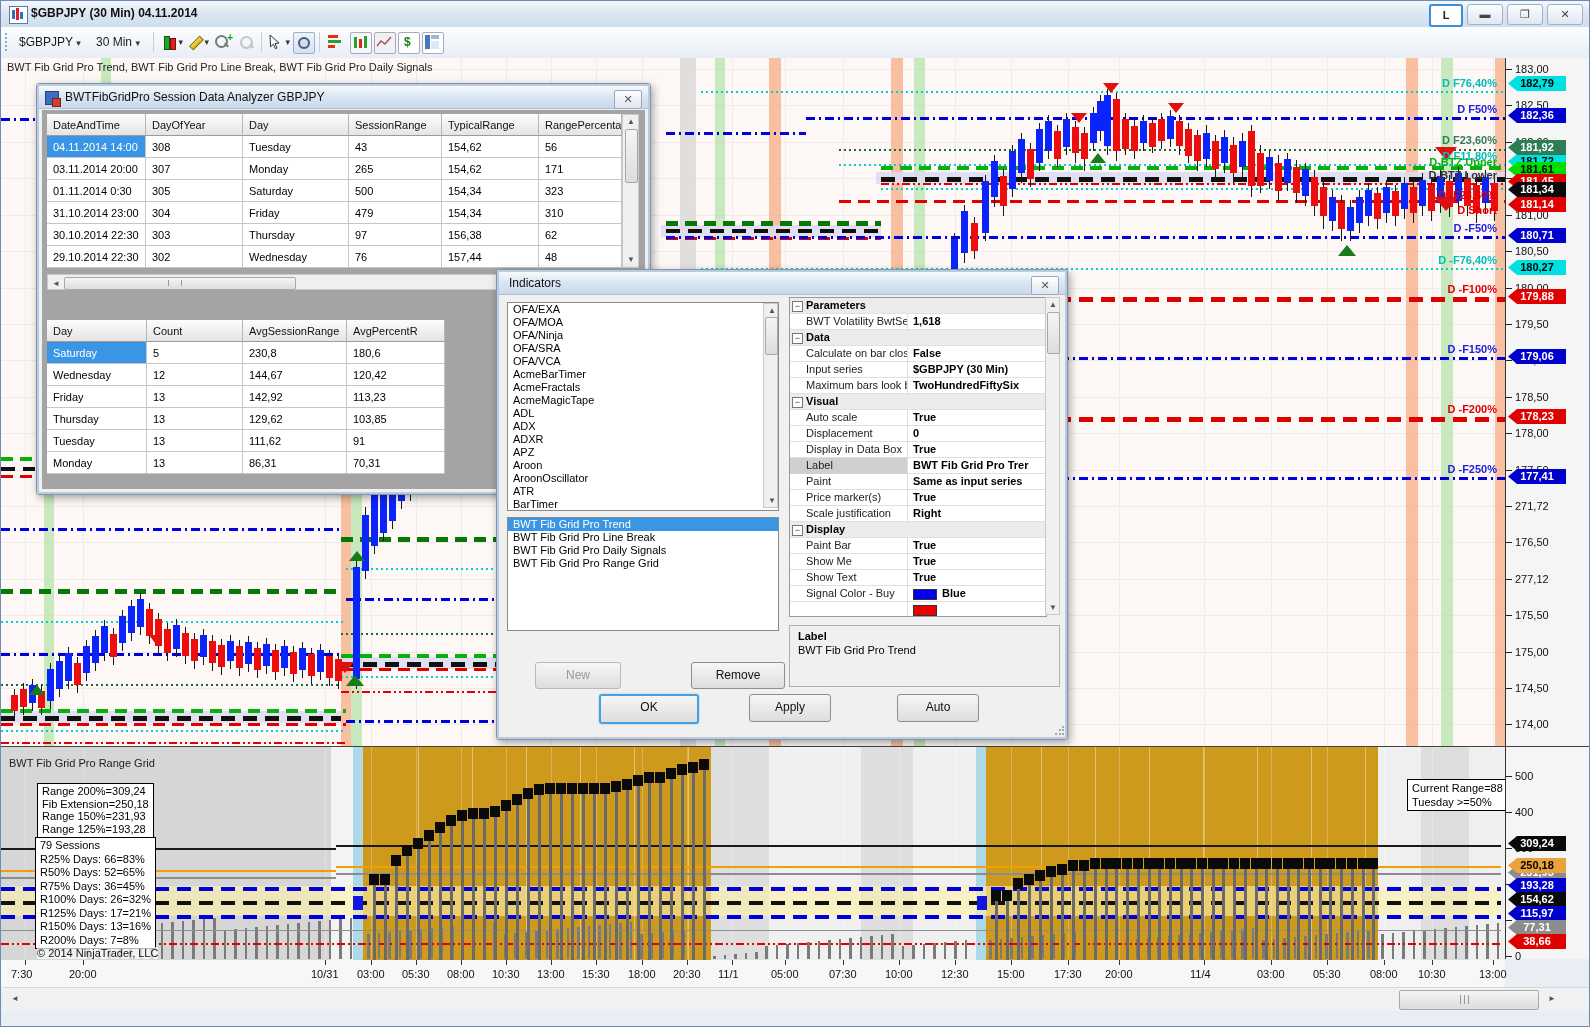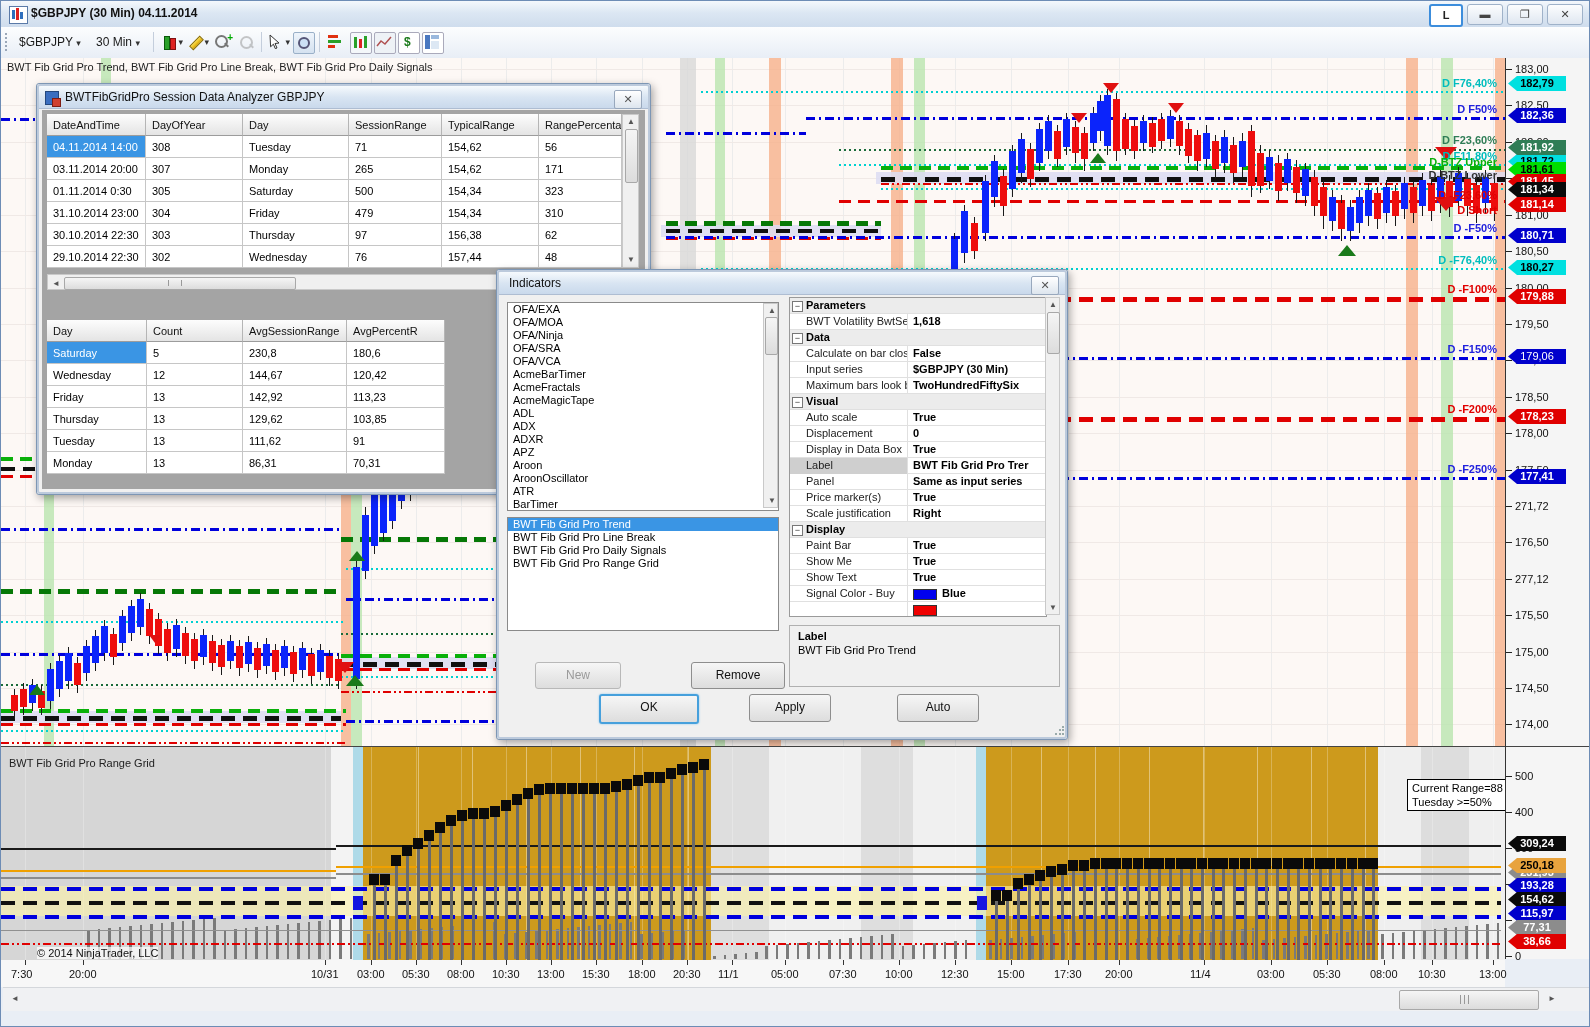--- a/index.html
+++ b/index.html
@@ -486,20 +486,38 @@
       <div class="fiblab" style="position: absolute; right: 8px; top: 164px; color: rgb(34, 34, 221); font-size: 11px; font-weight: bold;">D -F50%</div>
       <div class="fiblab" style="position: absolute; right: 8px; top: 196px; color: rgb(0, 189, 189); font-size: 11px; font-weight: bold;">D -F76,40%</div>
       <div class="fiblab" style="position: absolute; right: 8px; top: 225px; color: rgb(224, 0, 0); font-size: 11px; font-weight: bold;">D -F100%</div>
       <div class="fiblab" style="position: absolute; right: 8px; top: 285px; color: rgb(34, 34, 221); font-size: 11px; font-weight: bold;">D -F150%</div>
       <div class="fiblab" style="position: absolute; right: 8px; top: 345px; color: rgb(224, 0, 0); font-size: 11px; font-weight: bold;">D -F200%</div>
       <div class="fiblab" style="position: absolute; right: 8px; top: 405px; color: rgb(34, 34, 221); font-size: 11px; font-weight: bold;">D -F250%</div>
     </div>
 
   <div id="panel" class="abs">
     <div class="abs" style="left:8px;top:10px;font-size:11px;color:#222;z-index:40">BWT Fib Grid Pro Range Grid</div>
+    <div class="infobox" style="left:36px;top:36px;z-index:41" id="infobox1">
+        <div>Range 200%=309,24</div>
+        <div>Fib Extension=250,18</div>
+        <div>Range 150%=231,93</div>
+        <div>Range 125%=193,28</div>
+        <div>Range 100%=154,62</div>
+        <div>Range 75%=115,97</div>
+      </div>
+    <div class="infobox" style="left:34px;top:90px;z-index:42;line-height:13.5px" id="infobox2">
+        <div>79 Sessions</div>
+        <div>R25% Days: 66=83%</div>
+        <div>R50% Days: 52=65%</div>
+        <div>R75% Days: 36=45%</div>
+        <div>R100% Days: 26=32%</div>
+        <div>R125% Days: 17=21%</div>
+        <div>R150% Days: 13=16%</div>
+        <div>R200% Days: 7=8%</div>
+      </div>
     <div class="infobox" style="left:1406px;top:32px;z-index:41;text-align:left;line-height:14px" id="currange">
         <div>Current Range=88</div>
         <div>Tuesday &gt;=50%</div>
       </div>
     <div class="abs" style="left:36px;top:200px;font-size:11px;color:#111;background:rgba(255,255,255,.7);z-index:43;white-space:nowrap">© 2014 NinjaTrader, LLC</div>
   <div style="position: absolute; left: 0px; top: 0px; width: 330px; height: 213px; background: rgb(214, 214, 214); z-index: 1;"></div>
       <div style="position: absolute; left: 330px; top: 0px; width: 22px; height: 213px; background: rgb(243, 243, 243); z-index: 1;"></div>
       <div style="position: absolute; left: 352px; top: 0px; width: 10px; height: 213px; background: rgb(174, 218, 232); z-index: 1;"></div>
       <div style="position: absolute; left: 362px; top: 0px; width: 348px; height: 213px; background: rgb(205, 154, 28); z-index: 1;"></div>
       <div style="position: absolute; left: 710px; top: 0px; width: 58px; height: 213px; background: rgb(222, 222, 222); z-index: 1;"></div>
@@ -875,21 +893,21 @@
       <div style="position: absolute; left: 2px; top: 18px; width: 58px; height: 15px; background: rgb(0, 224, 224); color: rgb(0, 0, 0); font-size: 11px; font-weight: bold; text-align: center; line-height: 15px; clip-path: polygon(0px 50%, 9px 0px, 100% 0px, 100% 100%, 9px 100%);">182,79</div>
       <div style="position: absolute; left: 2px; top: 50px; width: 58px; height: 15px; background: rgb(0, 0, 204); color: rgb(255, 255, 255); font-size: 11px; font-weight: bold; text-align: center; line-height: 15px; clip-path: polygon(0px 50%, 9px 0px, 100% 0px, 100% 100%, 9px 100%);">182,36</div>
       <div style="position: absolute; left: 2px; top: 82px; width: 58px; height: 15px; background: rgb(47, 125, 86); color: rgb(255, 255, 255); font-size: 11px; font-weight: bold; text-align: center; line-height: 15px; clip-path: polygon(0px 50%, 9px 0px, 100% 0px, 100% 100%, 9px 100%);">181,92</div>
       <div style="position: absolute; left: 2px; top: 104px; width: 58px; height: 15px; background: rgb(0, 221, 0); color: rgb(0, 0, 0); font-size: 11px; font-weight: bold; text-align: center; line-height: 15px; clip-path: polygon(0px 50%, 9px 0px, 100% 0px, 100% 100%, 9px 100%);">181,61</div>
       <div style="position: absolute; left: 2px; top: 116px; width: 58px; height: 15px; background: rgb(224, 0, 0); color: rgb(255, 255, 255); font-size: 11px; font-weight: bold; text-align: center; line-height: 15px; clip-path: polygon(0px 50%, 9px 0px, 100% 0px, 100% 100%, 9px 100%);">181,45</div>
       <div style="position: absolute; left: 2px; top: 124px; width: 58px; height: 15px; background: rgb(10, 10, 10); color: rgb(255, 255, 255); font-size: 11px; font-weight: bold; text-align: center; line-height: 15px; clip-path: polygon(0px 50%, 9px 0px, 100% 0px, 100% 100%, 9px 100%);">181,34</div>
       <div style="position: absolute; left: 2px; top: 139px; width: 58px; height: 15px; background: rgb(224, 0, 0); color: rgb(255, 255, 255); font-size: 11px; font-weight: bold; text-align: center; line-height: 15px; clip-path: polygon(0px 50%, 9px 0px, 100% 0px, 100% 100%, 9px 100%);">181,14</div>
       <div style="position: absolute; left: 2px; top: 170px; width: 58px; height: 15px; background: rgb(0, 0, 204); color: rgb(255, 255, 255); font-size: 11px; font-weight: bold; text-align: center; line-height: 15px; clip-path: polygon(0px 50%, 9px 0px, 100% 0px, 100% 100%, 9px 100%);">180,71</div>
       <div style="position: absolute; left: 2px; top: 202px; width: 58px; height: 15px; background: rgb(0, 224, 224); color: rgb(0, 0, 0); font-size: 11px; font-weight: bold; text-align: center; line-height: 15px; clip-path: polygon(0px 50%, 9px 0px, 100% 0px, 100% 100%, 9px 100%);">180,27</div>
       <div style="position: absolute; left: 2px; top: 231px; width: 58px; height: 15px; background: rgb(224, 0, 0); color: rgb(255, 255, 255); font-size: 11px; font-weight: bold; text-align: center; line-height: 15px; clip-path: polygon(0px 50%, 9px 0px, 100% 0px, 100% 100%, 9px 100%);">179,88</div>
-      <div style="position: absolute; left: 2px; top: 291px; width: 58px; height: 15px; background: rgb(0, 0, 204); color: rgb(255, 255, 255); font-size: 11px; font-weight: normal; text-align: center; line-height: 15px; clip-path: polygon(0px 50%, 9px 0px, 100% 0px, 100% 100%, 9px 100%);">179,06</div>
+      <div style="position: absolute; left: 2px; top: 291px; width: 58px; height: 15px; background: rgb(0, 0, 204); color: rgb(255, 255, 255); font-size: 11px; font-weight: bold; text-align: center; line-height: 15px; clip-path: polygon(0px 50%, 9px 0px, 100% 0px, 100% 100%, 9px 100%);">179,06</div>
       <div style="position: absolute; left: 2px; top: 351px; width: 58px; height: 15px; background: rgb(224, 0, 0); color: rgb(255, 255, 255); font-size: 11px; font-weight: bold; text-align: center; line-height: 15px; clip-path: polygon(0px 50%, 9px 0px, 100% 0px, 100% 100%, 9px 100%);">178,23</div>
       <div style="position: absolute; left: 2px; top: 411px; width: 58px; height: 15px; background: rgb(0, 0, 204); color: rgb(255, 255, 255); font-size: 11px; font-weight: bold; text-align: center; line-height: 15px; clip-path: polygon(0px 50%, 9px 0px, 100% 0px, 100% 100%, 9px 100%);">177,41</div>
       <div style="position: absolute; left: 0px; top: 718px; width: 6px; height: 1px; background: rgb(34, 34, 34);"></div>
       <div style="position: absolute; left: 9px; top: 712px; font-size: 11px; color: rgb(17, 17, 17);">500</div>
       <div style="position: absolute; left: 0px; top: 754px; width: 6px; height: 1px; background: rgb(34, 34, 34);"></div>
       <div style="position: absolute; left: 9px; top: 748px; font-size: 11px; color: rgb(17, 17, 17);">400</div>
       <div style="position: absolute; left: 0px; top: 790px; width: 6px; height: 1px; background: rgb(34, 34, 34);"></div>
       <div style="position: absolute; left: 9px; top: 784px; font-size: 11px; color: rgb(17, 17, 17);">300</div>
       <div style="position: absolute; left: 0px; top: 826px; width: 6px; height: 1px; background: rgb(34, 34, 34);"></div>
       <div style="position: absolute; left: 9px; top: 820px; font-size: 11px; color: rgb(17, 17, 17);">200</div>
@@ -983,21 +1001,21 @@
     <div class="abs" style="left:5px;top:26px;right:5px;bottom:5px;background:#a4a4a4" id="sess-client">
         <div class="cell h" style="position: absolute; left: 5px; top: 4px; width: 99px; height: 22px; line-height: 22px;">DateAndTime</div>
         <div class="cell h" style="position: absolute; left: 104px; top: 4px; width: 97px; height: 22px; line-height: 22px;">DayOfYear</div>
         <div class="cell h" style="position: absolute; left: 201px; top: 4px; width: 106px; height: 22px; line-height: 22px;">Day</div>
         <div class="cell h" style="position: absolute; left: 307px; top: 4px; width: 93px; height: 22px; line-height: 22px;">SessionRange</div>
         <div class="cell h" style="position: absolute; left: 400px; top: 4px; width: 97px; height: 22px; line-height: 22px;">TypicalRange</div>
         <div class="cell h" style="position: absolute; left: 497px; top: 4px; width: 83px; height: 22px; line-height: 22px;">RangePercenta</div>
         <div class="cell sel" style="position: absolute; left: 5px; top: 26px; width: 99px; height: 22px; line-height: 22px;">04.11.2014 14:00</div>
         <div class="cell" style="position: absolute; left: 104px; top: 26px; width: 97px; height: 22px; line-height: 22px;">308</div>
         <div class="cell" style="position: absolute; left: 201px; top: 26px; width: 106px; height: 22px; line-height: 22px;">Tuesday</div>
-        <div class="cell" style="position: absolute; left: 307px; top: 26px; width: 93px; height: 22px; line-height: 22px;">71</div>
+        <div class="cell" style="position: absolute; left: 307px; top: 26px; width: 93px; height: 22px; line-height: 22px;">43</div>
         <div class="cell" style="position: absolute; left: 400px; top: 26px; width: 97px; height: 22px; line-height: 22px;">154,62</div>
         <div class="cell" style="position: absolute; left: 497px; top: 26px; width: 83px; height: 22px; line-height: 22px;">56</div>
         <div class="cell" style="position: absolute; left: 5px; top: 48px; width: 99px; height: 22px; line-height: 22px;">03.11.2014 20:00</div>
         <div class="cell" style="position: absolute; left: 104px; top: 48px; width: 97px; height: 22px; line-height: 22px;">307</div>
         <div class="cell" style="position: absolute; left: 201px; top: 48px; width: 106px; height: 22px; line-height: 22px;">Monday</div>
         <div class="cell" style="position: absolute; left: 307px; top: 48px; width: 93px; height: 22px; line-height: 22px;">265</div>
         <div class="cell" style="position: absolute; left: 400px; top: 48px; width: 97px; height: 22px; line-height: 22px;">154,62</div>
         <div class="cell" style="position: absolute; left: 497px; top: 48px; width: 83px; height: 22px; line-height: 22px;">171</div>
         <div class="cell" style="position: absolute; left: 5px; top: 70px; width: 99px; height: 22px; line-height: 22px;">01.11.2014 0:30</div>
         <div class="cell" style="position: absolute; left: 104px; top: 70px; width: 97px; height: 22px; line-height: 22px;">305</div>
@@ -1140,21 +1158,21 @@
         </div>
         <div class="prow">
           <div class="nm">Display in Data Box</div>
           <div class="vl">True</div>
         </div>
         <div class="prow sel">
           <div class="nm">Label</div>
           <div class="vl">BWT Fib Grid Pro Trer</div>
         </div>
         <div class="prow">
-          <div class="nm">Panel</div>
+          <div class="nm">Paint</div>
           <div class="vl">Same as input series</div>
         </div>
         <div class="prow">
           <div class="nm">Price marker(s)</div>
           <div class="vl">True</div>
         </div>
         <div class="prow">
           <div class="nm">Scale justification</div>
           <div class="vl">Right</div>
         </div>

